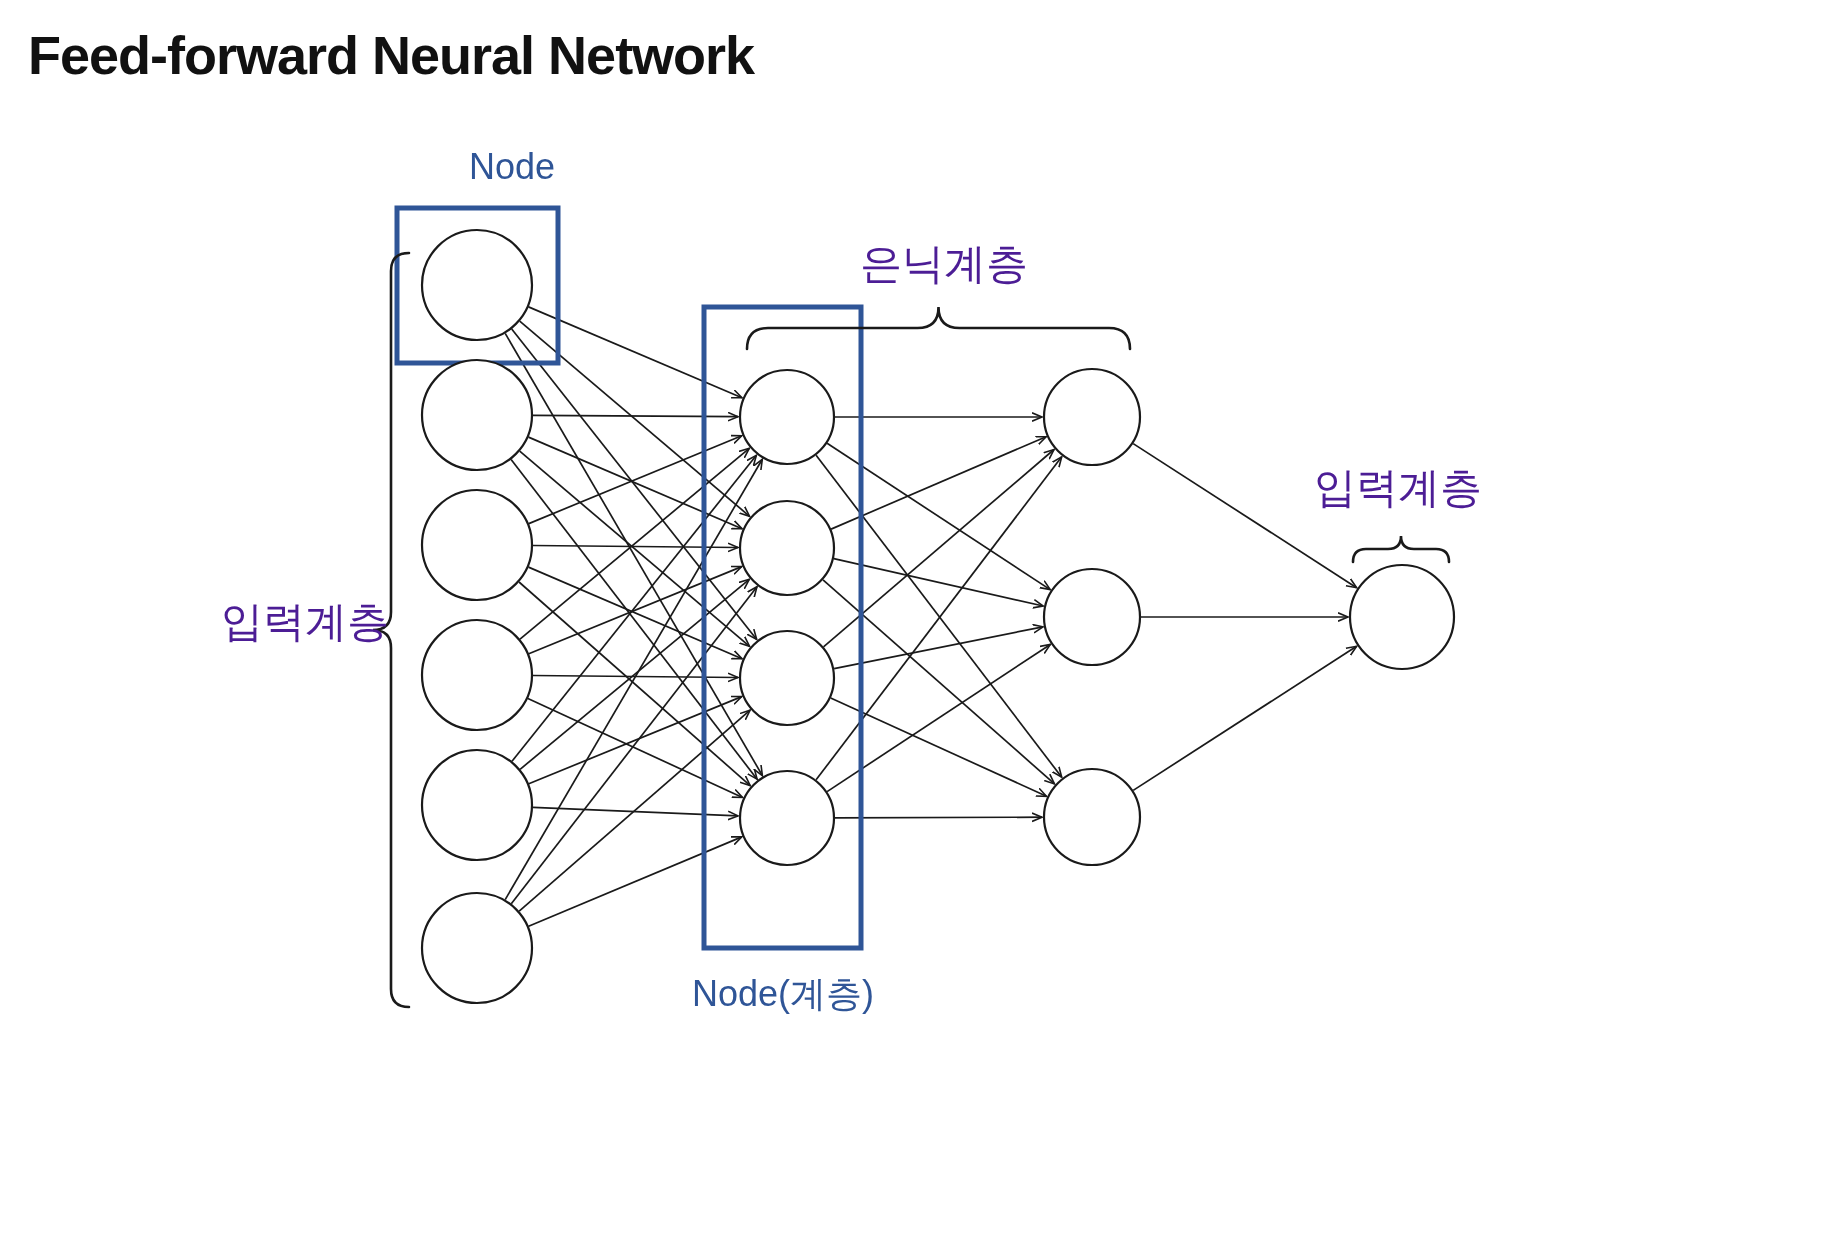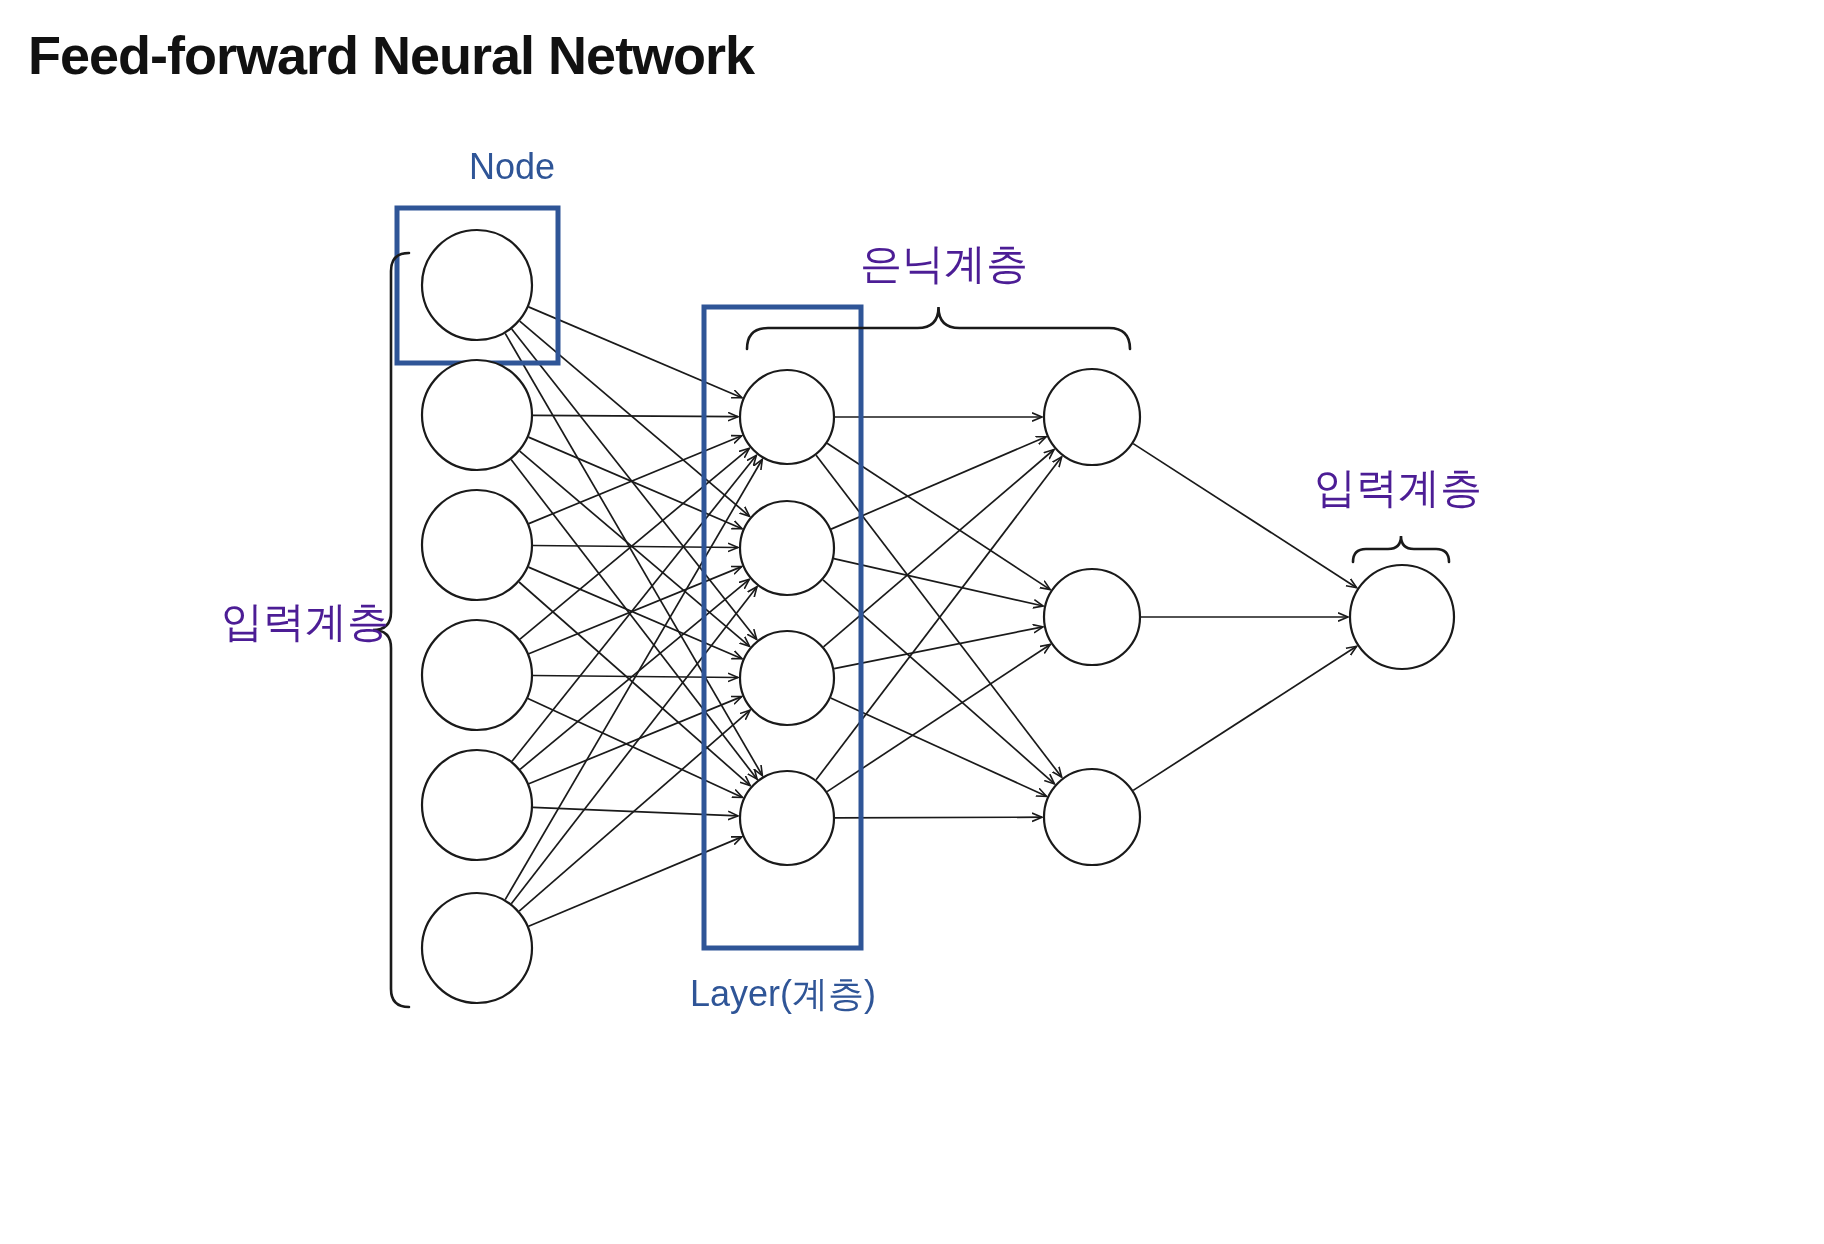--- a/index.html
+++ b/index.html
@@ -113,17 +113,17 @@
         <circle cx="787" cy="678" r="47" class="node"></circle>
         <circle cx="787" cy="818" r="47" class="node"></circle>
         <circle cx="1092" cy="417" r="48" class="node"></circle>
         <circle cx="1092" cy="617" r="48" class="node"></circle>
         <circle cx="1092" cy="817" r="48" class="node"></circle>
         <circle cx="1402" cy="617" r="52" class="node"></circle>
       </g>
     </svg>
 
   <div class="lbl blue node-lbl">Node</div>
-  <div class="lbl blue layer-lbl">Layer(계층)</div>
+  <div class="lbl blue layer-lbl">Node(계층)</div>
   <div class="lbl input-lbl">입력계층</div>
   <div class="lbl hidden-lbl">은닉계층</div>
   <div class="lbl output-lbl">입력계층</div>
 </div>
 
 </body></html>

